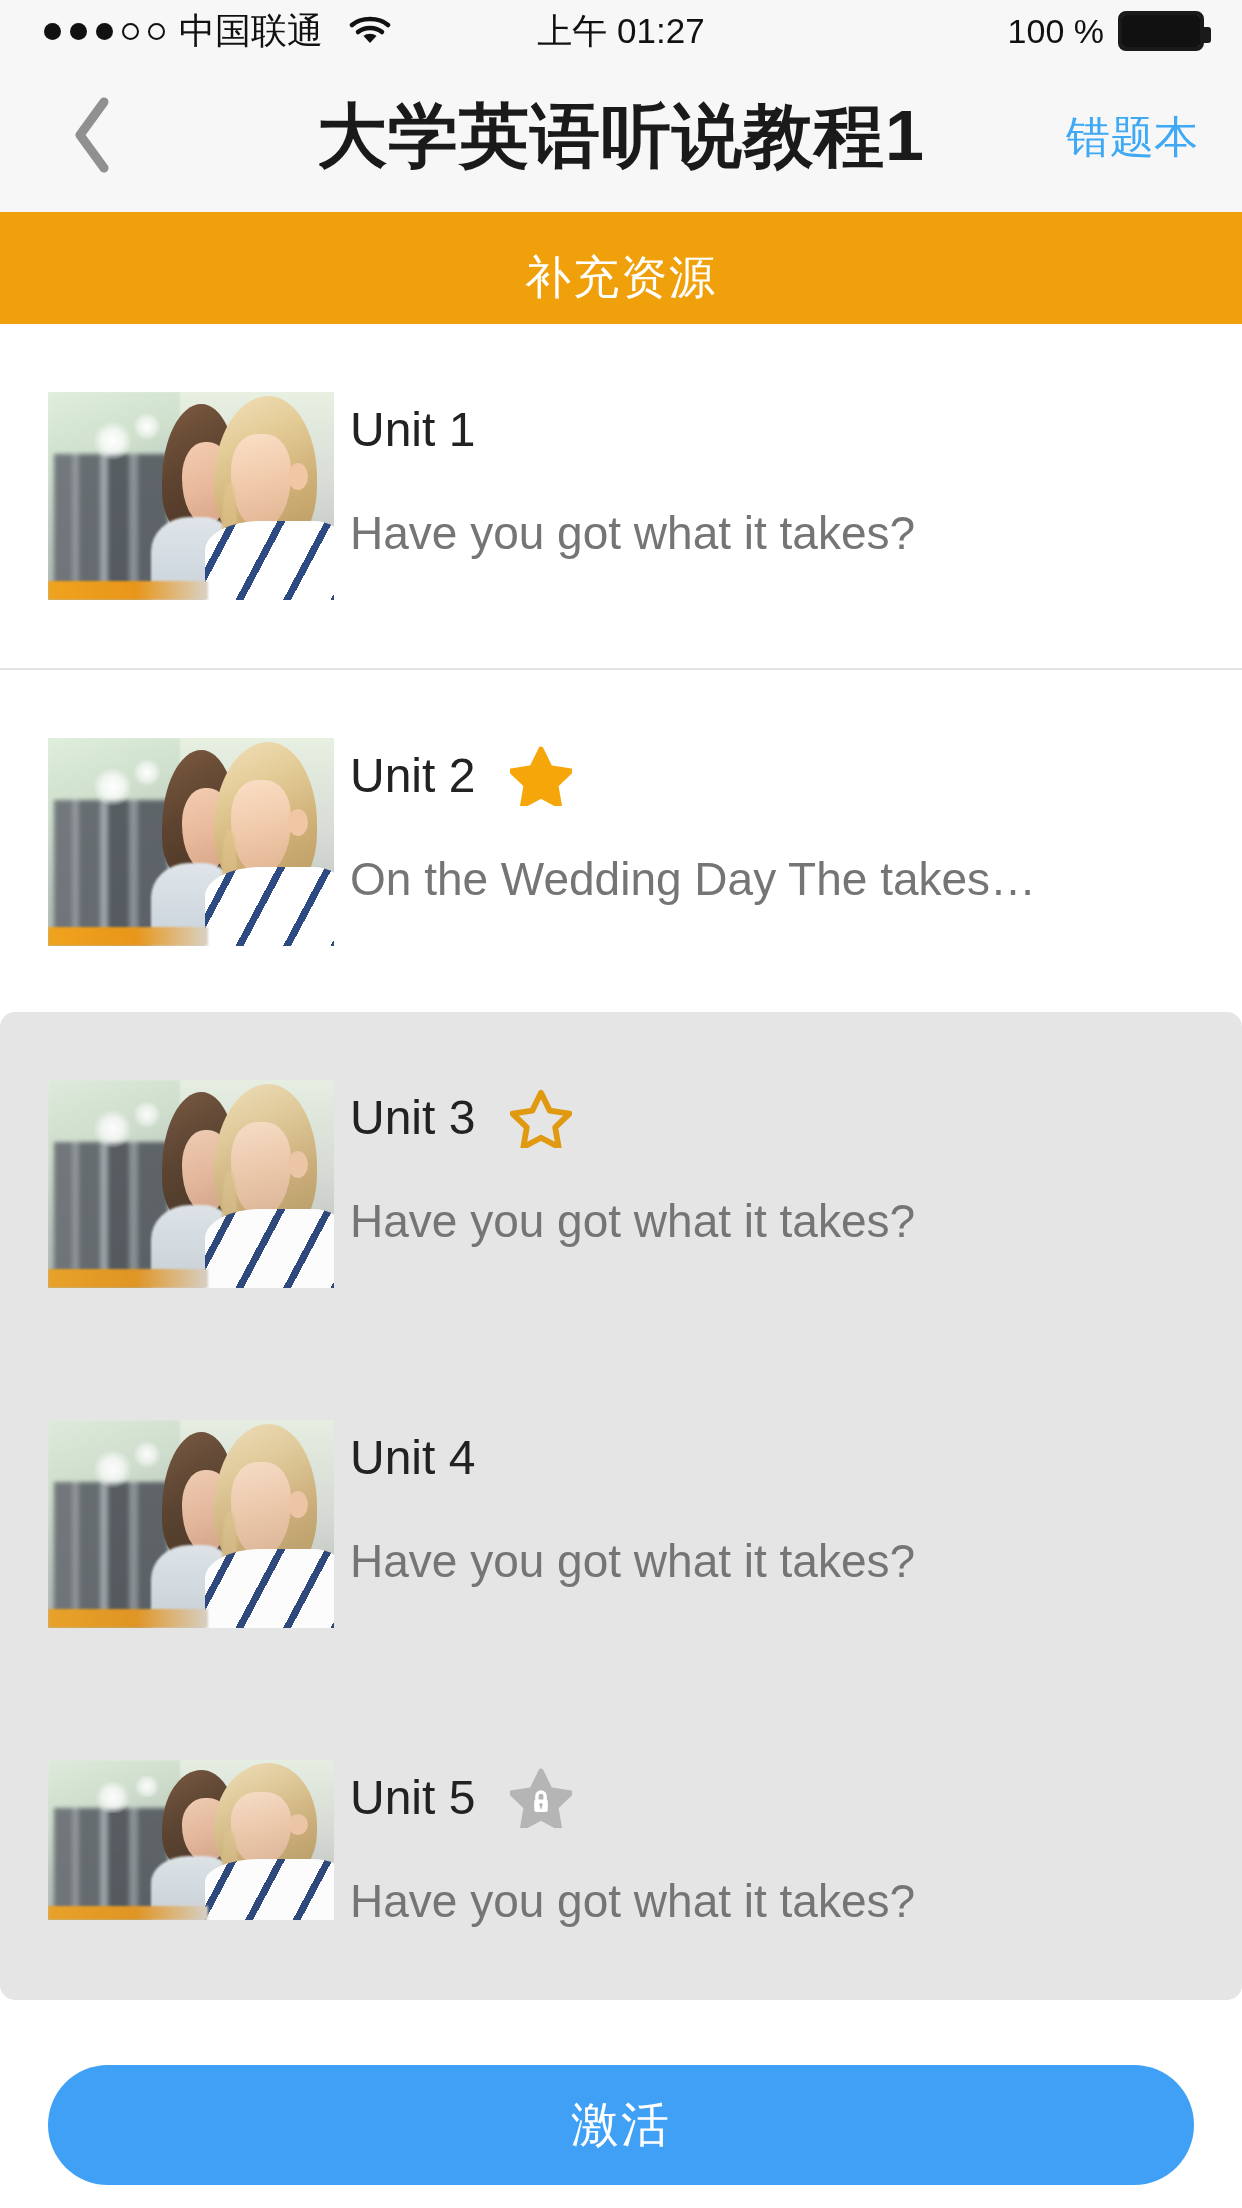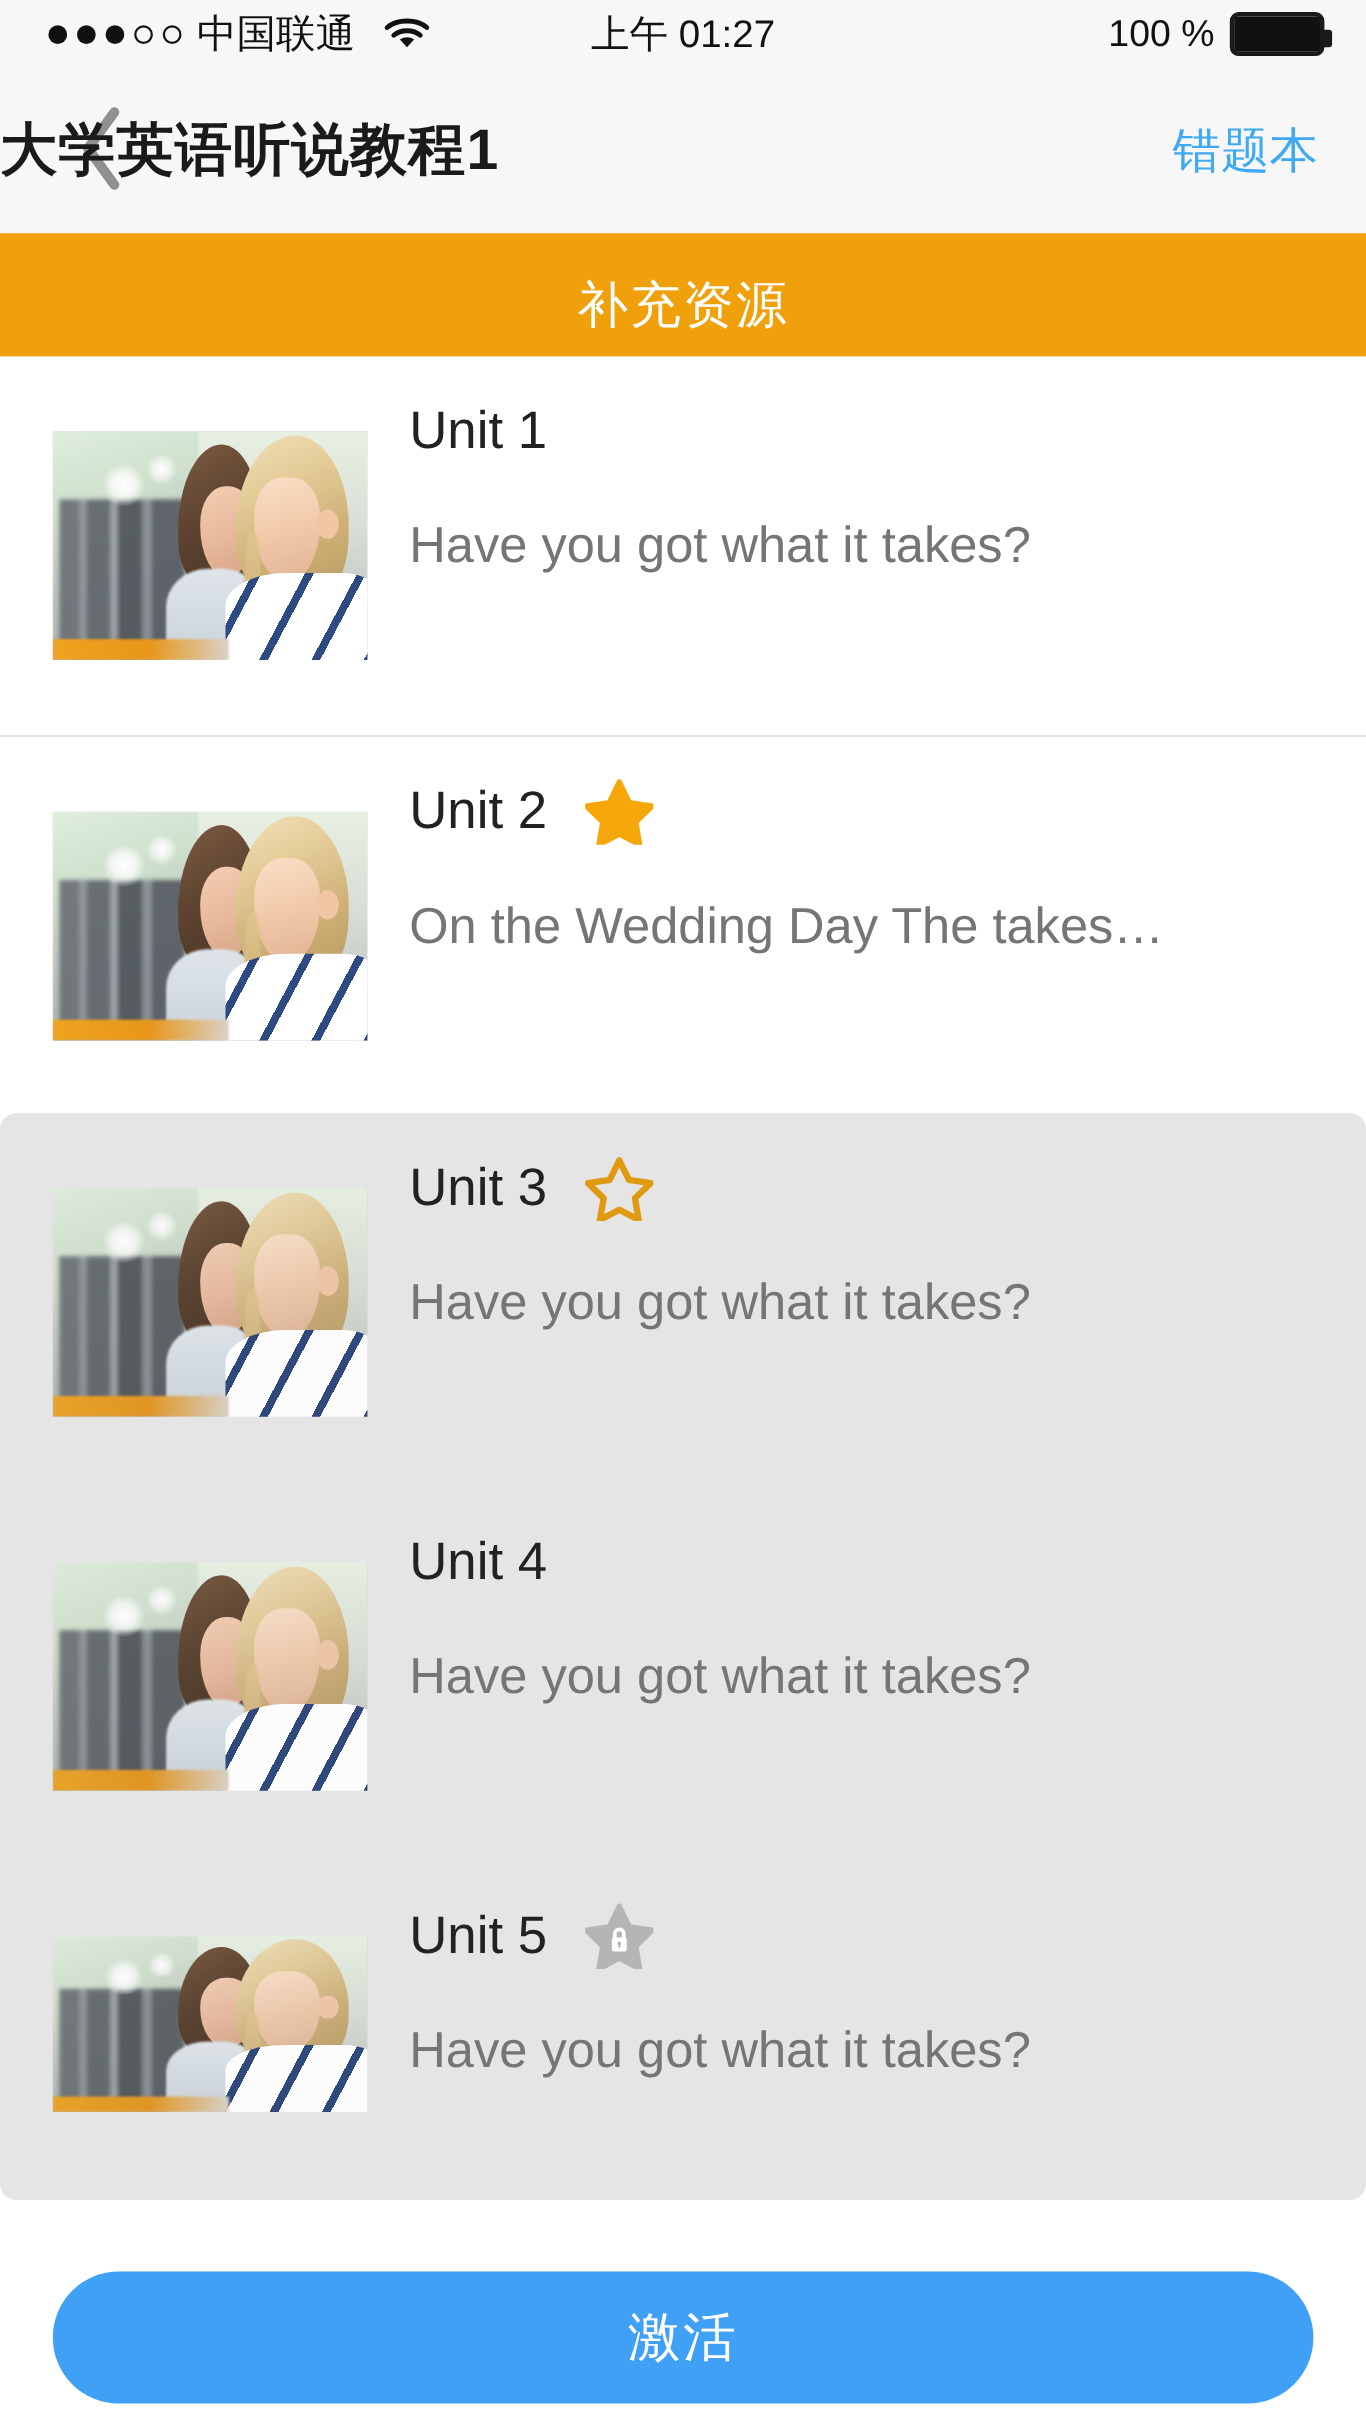--- a/index.html
+++ b/index.html
@@ -49,22 +49,22 @@
   .navbar{
     position:absolute; left:0; top:62px; width:1242px; height:150px;
     background:#f7f7f7;
     display:flex; align-items:center;
   }
   .back-btn{
     position:absolute; left:38px; top:0; height:150px; width:110px;
     display:flex; align-items:center; justify-content:center;
   }
   .nav-title{
-    position:absolute; left:0; right:0; 
-    font-size:52px; font-weight:bold; color:#1a1a1a; letter-spacing:1px;
+    position:absolute; left:0; right:0; text-align:center;
+    font-size:70px; font-weight:bold; color:#1a1a1a; letter-spacing:1px;
   }
   .nav-right{
     position:absolute; right:44px; top:0; height:150px;
     display:flex; align-items:center;
     font-size:44px; color:#3fa9f5;
   }
 
   
   .banner{
     position:absolute; left:0; top:212px; width:1242px; height:131px;
@@ -174,21 +174,21 @@
     filter:blur(.5px);
   }
   .ph-strand{
     position:absolute; left:61%; top:44%; width:5%; height:56%;
     background:linear-gradient(180deg,#e0c68f,#c9a96c);
     border-radius:40%; filter:blur(.9px); opacity:.9;
   }
   .thumb.dim .thumb-inner{ filter:saturate(.92) brightness(.99); }
 
   .row-body{
-    flex:1 1 auto; margin-left:38px; padding-top:36px; padding-right:40px;
+    flex:1 1 auto; margin-left:16px; padding-top:74px; padding-right:40px;
     min-width:0;
   }
   .row-title-line{ display:flex; align-items:center; gap:34px; height:64px; }
   .row-title{
     font-size:48px; color:#222222; line-height:1; white-space:nowrap;
   }
   .row-sub{
     margin-top:46px; font-size:46px; color:#757575; line-height:1.1;
     white-space:nowrap; overflow:hidden; text-overflow:ellipsis;
     max-width:760px;

